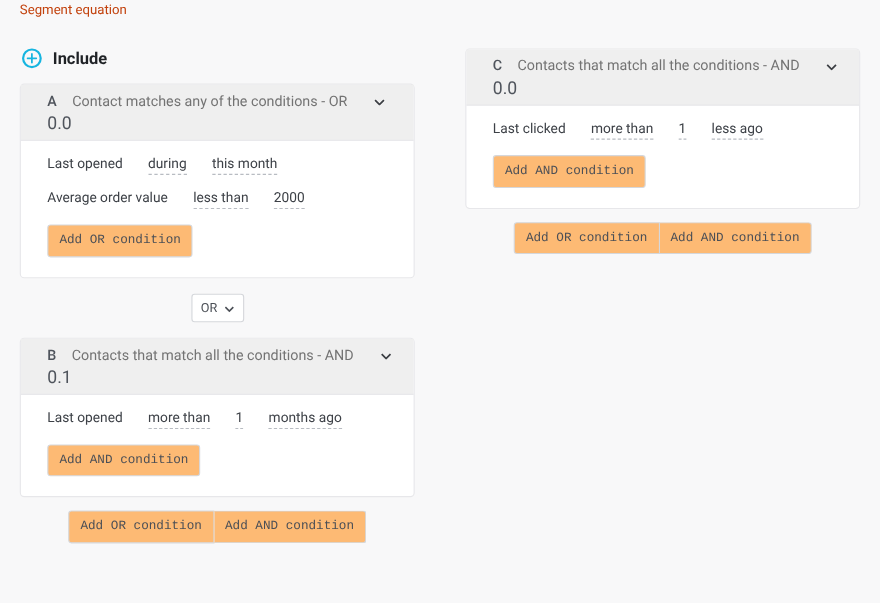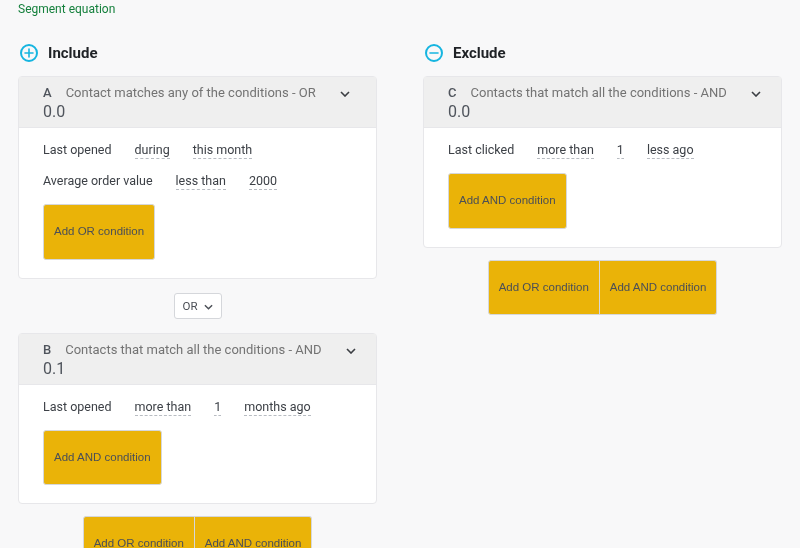--- a/index.html
+++ b/index.html
@@ -11,21 +11,21 @@
     width: 800px;
     height: 548px;
     overflow: hidden;
     font-size: 13px;
   }
   .page {
     padding: 2px 18px 0 18px;
   }
   .seg-label {
     font-size: 12px;
-    color: #15803d;
+    color: #c2410c;
     padding: 0px 0 6px 0;
   }
   .seg-eq {
     font-size: 12.5px;
     color: #3c3f44;
     padding-bottom: 10px;
     border-bottom: 1px solid #e9e9ec;
     letter-spacing: 0.5px;
   }
   .seg-eq .tok { font-weight: 700; color: #2b2e33; margin: 0 2px; }
@@ -118,28 +118,29 @@
     align-items: baseline;
   }
   .tok-val {
     border-bottom: 1px dashed #b8bcc2;
     padding-bottom: 1px;
   }
 
   .btn {
     display: inline-flex;
     align-items: center;
-    background: #eab308;
+    background: #fdba74;
     border: 1px solid #d5d7db;
     border-radius: 3px;
     font-size: 11.5px;
     color: #4b4f56;
-    padding: 21px 10px;
+    padding: 8px 10px;
     cursor: pointer;
     line-height: 1;
+    font-family: Liberation Mono, monospace;
   }
 
   .connector-row {
     display: flex;
     justify-content: center;
     margin: -2px 0 14px 0;
   }
   .connector {
     display: inline-flex;
     align-items: center;
@@ -251,28 +252,20 @@
         </div>
       </div>
 
       <div class="footer-btns">
         <button class="btn">Add OR condition</button>
         <button class="btn">Add AND condition</button>
       </div>
     </div>
 
     <div class="col">
-      <div class="col-head">
-        <span class="head-icon exclude-icon">
-          <svg width="10" height="10" viewBox="0 0 10 10">
-              <path d="M1 5h8" stroke="currentColor" stroke-width="1.6" stroke-linecap="round"></path>
-            </svg>
-        </span>
-        <h2>Exclude</h2>
-      </div>
 
       <div class="card">
         <div class="card-head">
           <div class="card-head-row">
             <span class="group-letter">C</span>
             <span class="group-title">Contacts that match all the conditions - AND</span>
             <span class="chevron">
               <svg width="10" height="6" viewBox="0 0 10 6">
                   <path d="M1 1l4 4 4-4" fill="none" stroke="currentColor" stroke-width="1.6"></path>
                 </svg>

